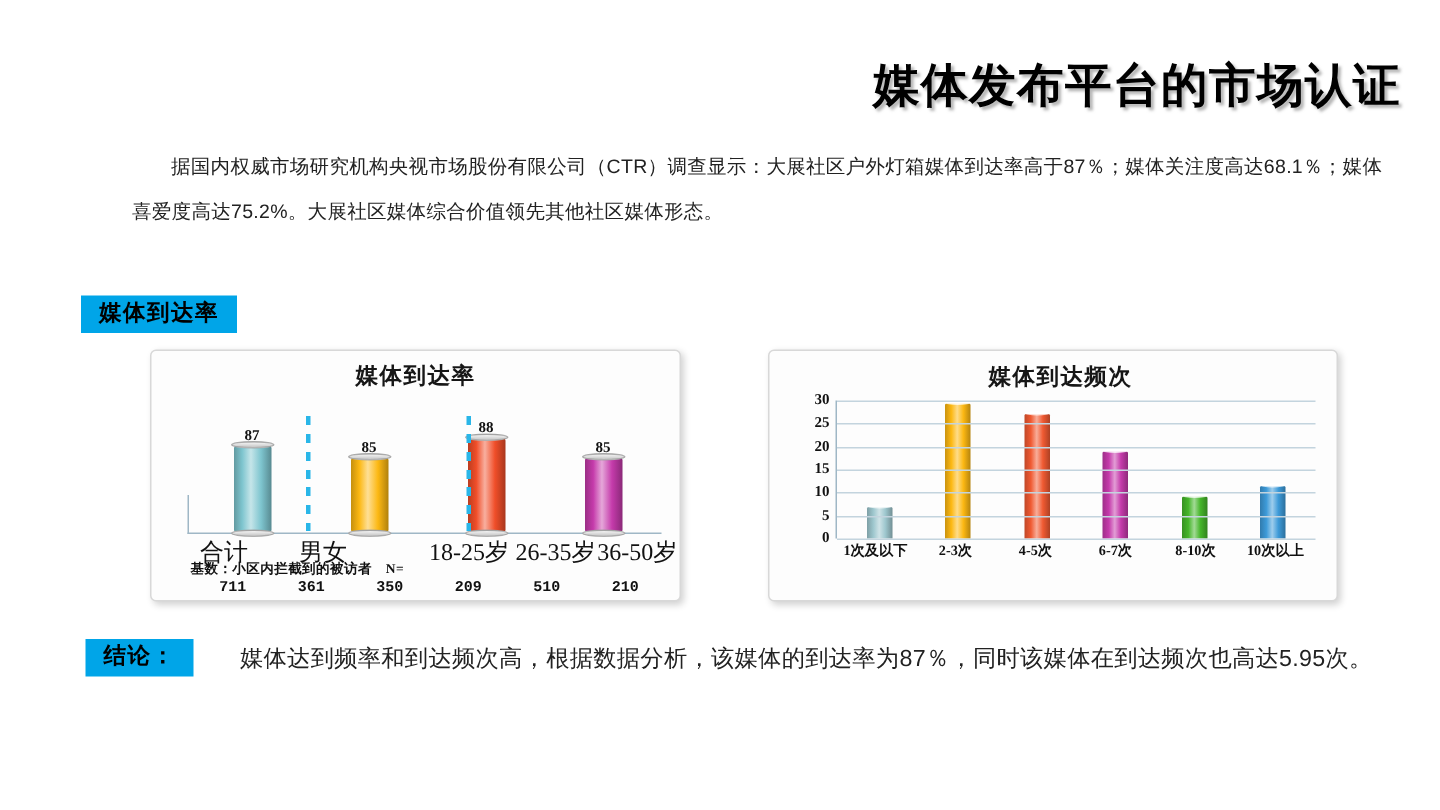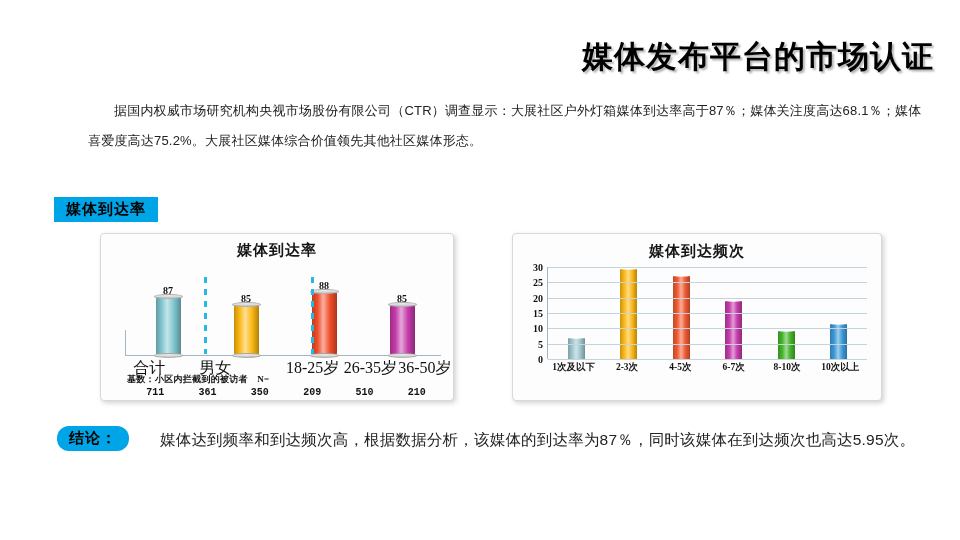--- a/index.html
+++ b/index.html
@@ -57,21 +57,21 @@
   
   .chart-card {
     position: absolute;
     background: #fdfdfd;
     border: 1px solid #d8d8d8;
     border-radius: 4px;
     box-shadow: 2px 2px 5px rgba(0,0,0,0.18);
     overflow: hidden;
   }
   #chart-left  { left: 100px; top: 233px; width: 352px; height: 166px; }
-  #chart-right { left: 512px; top: 233px; width: 368px; height: 166px; }
+  #chart-right { left: 512px; top: 233px; width: 368px; height: 166px; padding-left: 10px; }
 
   .chart-title {
     text-align: center;
     font-size: 15px;
     font-weight: bold;
     color: #161616;
     margin-top: 7px;
     letter-spacing: 1px;
   }
   .chart-title.rt { margin-top: 8px; }
@@ -247,21 +247,21 @@
     font-size: 9.5px;
     font-weight: bold;
     font-family: "Liberation Serif", serif;
     color: #111;
     white-space: nowrap;
   }
 
   
   .tag-conclusion {
     position: absolute;
-    left: 57px; top: 426px; border-radius: 12px;
+    left: 57px; top: 426px;
   }
   .conclusion-text {
     position: absolute;
     left: 160px; top: 424px;
     width: 768px;
     font-size: 15.5px;
     line-height: 32px;
     color: #222;
     letter-spacing: 0.2px;
   }

